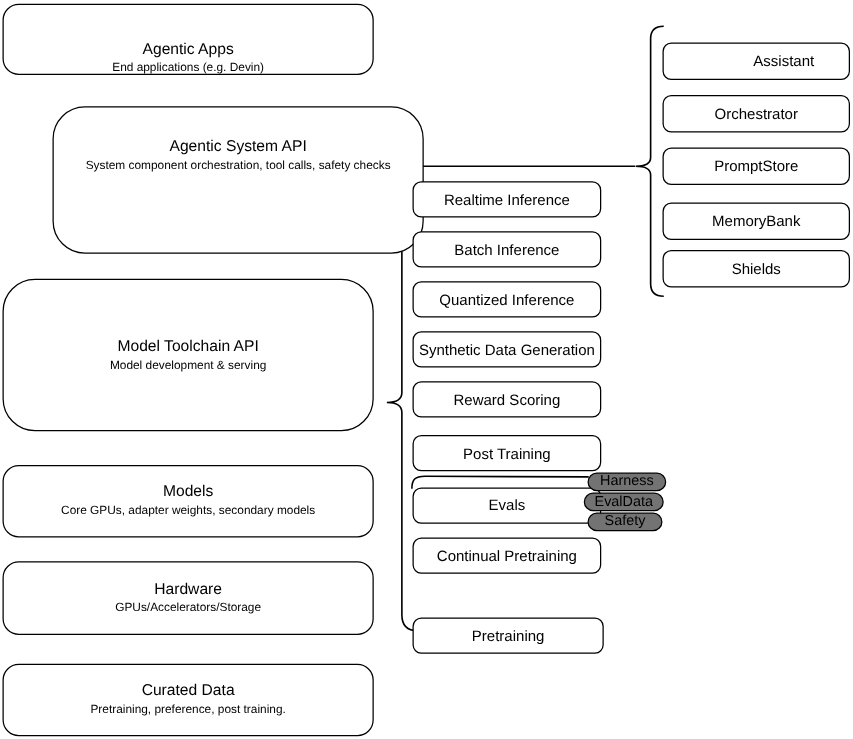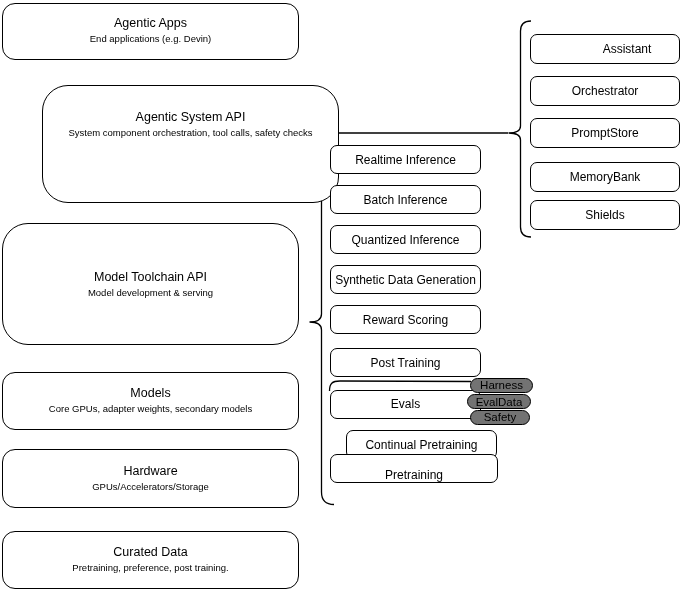--- a/index.html
+++ b/index.html
@@ -85,21 +85,21 @@
     <path d="M 306 133 L 508 133"></path>
 
     <path d="M 531 21 Q 520.5 21 520.5 31 L 520.5 126 Q 520.5 133 508.5 133 Q 520.5 133 520.5 140 L 520.5 227 Q 520.5 237 531 237"></path>
 
     <path d="M 334 140 Q 321.5 140 321.5 152 L 321.5 314 Q 321.5 322 309.5 322 Q 321.5 322 321.5 330 L 321.5 492 Q 321.5 504.5 334 504.5"></path>
 
     <path d="M 329.5 391 C 329.5 383.5 332 381 340 381 L 471 381.5"></path>
   </svg>
 
   <div class="bigbox box-layer-item" style="top:3px;height:57px;border-radius:13px;">
-    <div class="label" style="margin-top:12px;">
+    <div class="label" style="margin-top:28px;">
       <div class="title">Agentic Apps</div>
       <div class="sub">End applications (e.g. Devin)</div>
     </div>
   </div>
 
   <div class="bigbox box-layer-item" style="top:85px;height:118px;border-radius:26px;margin-left:40px;">
     <div class="label" style="margin-top:24px;">
       <div class="title">Agentic System API</div>
       <div class="sub">System component orchestration, tool calls, safety checks</div>
     </div>
@@ -147,24 +147,24 @@
   </div>
   <div class="smallbox box-layer-item" style="left:330px;top:305px;width:151px;height:29px;">
     <span>Reward Scoring</span>
   </div>
   <div class="smallbox box-layer-item" style="left:330px;top:348px;width:151px;height:29px;">
     <span>Post Training</span>
   </div>
   <div class="smallbox box-layer-item" style="left:330px;top:389.5px;width:151px;height:29px;">
     <span>Evals</span>
   </div>
-  <div class="smallbox box-layer-item" style="left:330px;top:430px;width:151px;height:29px;margin-left:16px;">
+  <div class="smallbox box-layer-item" style="left:330px;top:430px;width:151px;height:29px;">
     <span>Continual Pretraining</span>
   </div>
-  <div class="smallbox box-layer-item" style="left:330px;top:454px;width:168px;height:29px;align-items:flex-end;">
+  <div class="smallbox box-layer-item" style="left:330px;top:494px;width:153px;height:29px;">
     <span>Pretraining</span>
   </div>
 
   <div class="pill" style="left:470px;top:378px;width:63px;height:14.5px;">
     <span>Harness</span>
   </div>
   <div class="pill" style="left:467px;top:394px;width:64px;height:15px;">
     <span>EvalData</span>
   </div>
   <div class="pill" style="left:470px;top:410px;width:60px;height:14.5px;">

